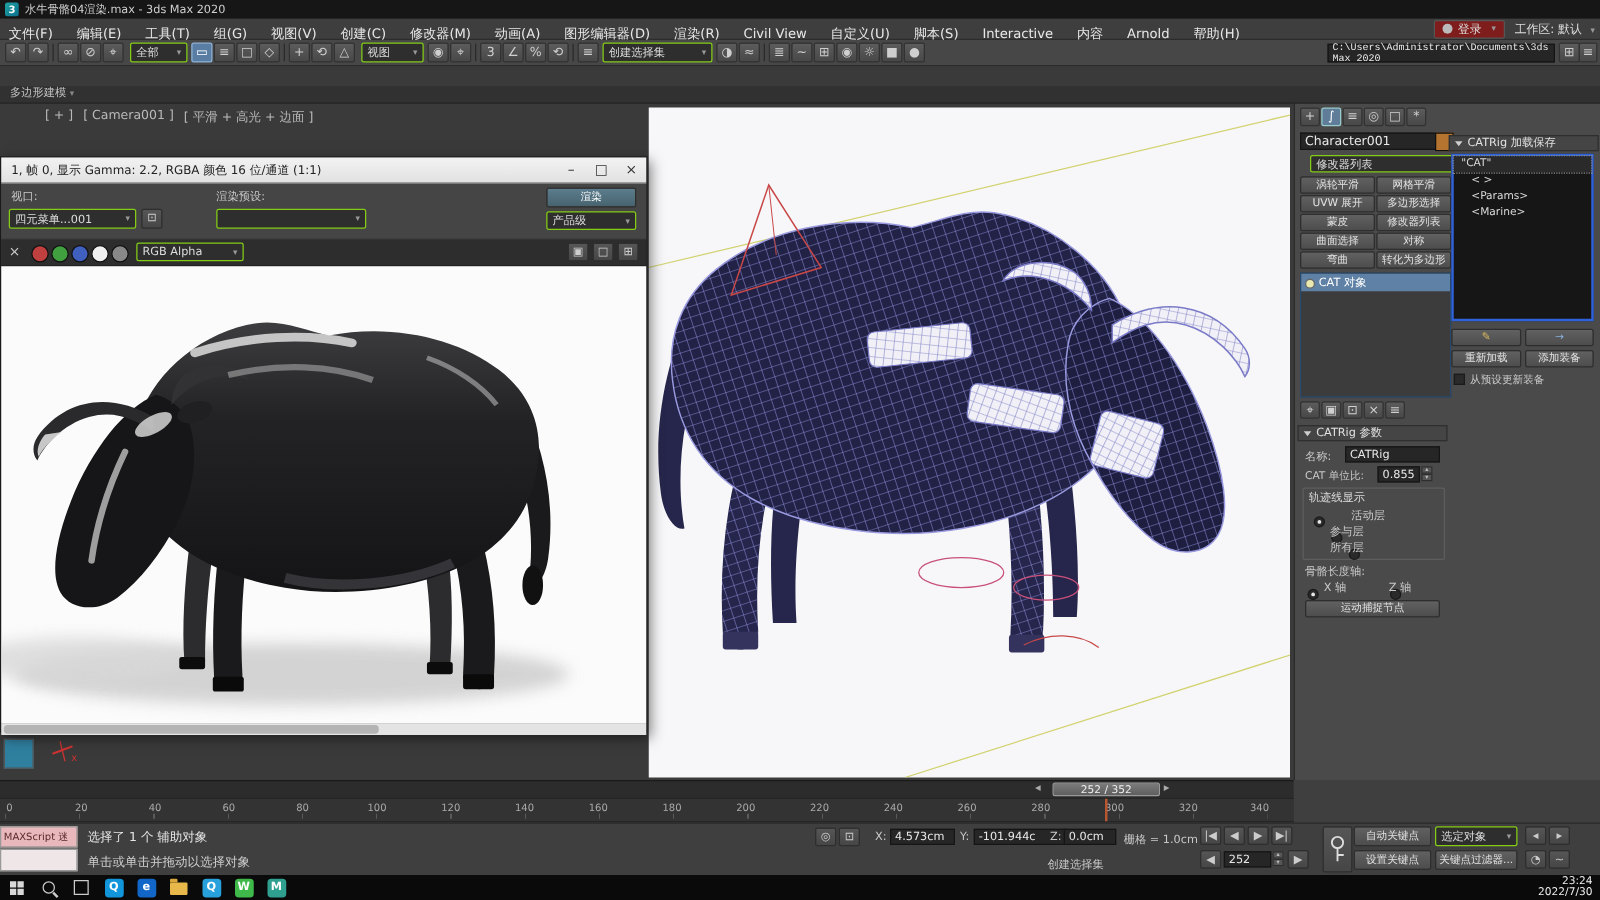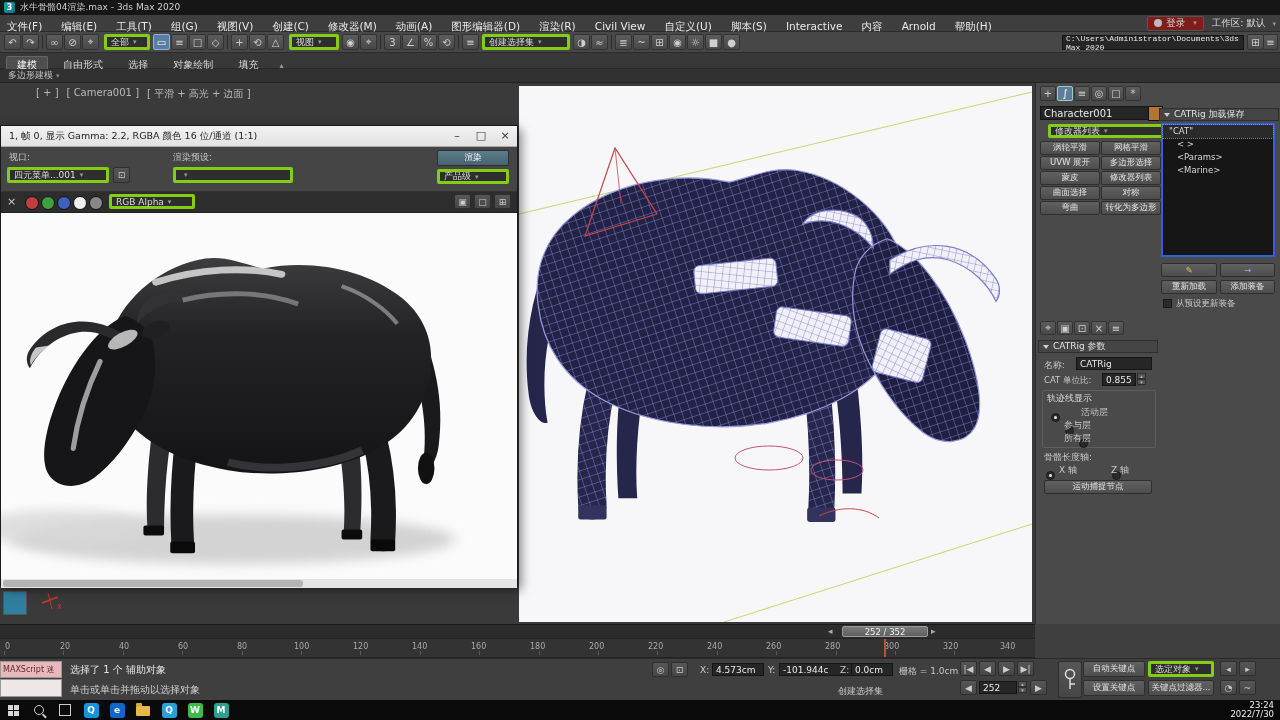--- a/index.html
+++ b/index.html
@@ -10,21 +10,21 @@
   .appico{width:11px;height:11px;background:linear-gradient(135deg,#1fa3a3,#0c6f8f);border-radius:2px;color:#fff;font-size:8px;display:flex;align-items:center;justify-content:center;font-weight:bold}
   .menubar{left:0;top:15px;width:1280px;height:17px;background:#3e3e3e;border-bottom:1px solid #2c2c2c;box-sizing:border-box;white-space:nowrap}
   .menu-item{padding:0 7px;font-size:10.5px;color:#e8e8e8;line-height:16px;display:inline-block}
   .menu-right{position:absolute;right:4px;top:0;height:16px;display:flex;align-items:center;gap:8px}
   .signin{background:#7f1d1d;border:1px solid #555;height:13px;display:flex;align-items:center;gap:4px;padding:0 6px;color:#ddd;font-size:9.5px;border-radius:2px}
   .userico{width:8px;height:8px;border-radius:50%;background:#bbb;position:relative}
   .main-toolbar{left:0;top:32px;width:1280px;height:21px;background:#474747;border-bottom:1px solid #2c2c2c;box-sizing:border-box}
   .tb-ico{position:absolute;top:2px;width:17px;height:16px;background:linear-gradient(#5c5c5c,#484848);border:1px solid #323232;border-radius:2px;color:#cfcfcf;font-size:10px;display:flex;align-items:center;justify-content:center;box-sizing:border-box}
   .tb-ico.active{background:#5a7ea3;border-color:#8fb3d8;color:#fff}
   .tb-sep{position:absolute;top:3px;width:1px;height:14px;background:#2a2a2a}
-  .dd{position:absolute;background:#2e2e2e;border:3px solid #84cc16;color:#ddd;font-size:9px;display:flex;align-items:center;padding:0 4px;border-radius:2px;box-sizing:border-box}
+  .dd{position:absolute;background:#2e2e2e;border:1px solid #84cc16;color:#ddd;font-size:9px;display:flex;align-items:center;justify-content:space-between;padding:0 4px;border-radius:2px;box-sizing:border-box}
   .arr{color:#999;font-size:7px;margin-left:4px}
   .field{position:absolute;background:#262626;border:1px solid #151515;color:#e8e8e8;font-size:9px;display:flex;align-items:center;padding:0 3px;box-sizing:border-box}
   .lbl{position:absolute;color:#c8c8c8;font-size:9px;white-space:nowrap}
   .btn{position:absolute;background:linear-gradient(#616161,#4d4d4d);border:1px solid #2e2e2e;border-radius:2px;color:#e2e2e2;font-size:8.5px;display:flex;align-items:center;justify-content:center;box-sizing:border-box;white-space:nowrap;overflow:hidden}
   .ribtabs{left:0;top:53px;width:1280px;height:16px;background:#383838;border-bottom:1px solid #2a2a2a;box-sizing:border-box;white-space:nowrap;padding-left:6px}
   .rtab{display:inline-block;padding:0 10px;font-size:10px;color:#d8d8d8;line-height:15px}
   .rtab.active{background:#4f4f4f;border:1px solid #666;border-bottom:none;color:#fff;border-radius:2px 2px 0 0}
   .ribpanel{left:0;top:69px;width:1280px;height:14px;background:#313131;border-bottom:1px solid #222;box-sizing:border-box;color:#c4c4c4;font-size:9px;line-height:13px;padding-left:8px}
   .viewport{left:0;top:83px;width:1035px;height:541px;background:#3a3a3a;overflow:hidden}
   .vp-white{position:absolute;left:519px;top:3px;width:513px;height:536px;background:#f7f7f9}
@@ -160,28 +160,20 @@
     <span class="tb-ico" style="left:651px">⊞</span>
     <span class="tb-ico" style="left:669px">◉</span>
     <span class="tb-ico" style="left:687px">☼</span>
     <span class="tb-ico" style="left:705px">■</span>
     <span class="tb-ico" style="left:723px">●</span>
     <span class="field" style="left:1062px;top:3px;width:182px;height:15px;font-family:'Liberation Mono',monospace;font-size:8px">C:\Users\Administrator\Documents\3ds Max 2020 </span>
     <span class="tb-ico" style="left:1247px">⊞</span>
     <span class="tb-ico" style="left:1263px;width:15px">≡</span>
   </div>
 
-  <div class="abs ribtabs">
-    <span class="rtab active">建模</span>
-    <span class="rtab">自由形式</span>
-    <span class="rtab">选择</span>
-    <span class="rtab">对象绘制</span>
-    <span class="rtab">填充</span>
-    <span style="color:#999;font-size:8px;margin-left:6px">▴</span>
-  </div>
   <div class="abs ribpanel">
     <span>多边形建模</span>
     <span style="color:#888;font-size:7px"> ▾</span>
   </div>
 
   <div class="abs viewport">
     <div class="vp-white"></div>
     <svg class="abs" style="left:519px;top:3px" width="513" height="536" viewBox="0 0 513 536">
       <defs>
         <pattern id="wp" width="7" height="7" patternUnits="userSpaceOnUse" patternTransform="rotate(18)">
@@ -255,20 +247,26 @@
       <span class="btn mbtn">UVW 展开</span>
       <span class="btn mbtn">多边形选择</span>
       <span class="btn mbtn">蒙皮</span>
       <span class="btn mbtn">修改器列表</span>
       <span class="btn mbtn">曲面选择</span>
       <span class="btn mbtn">对称</span>
       <span class="btn mbtn">弯曲</span>
       <span class="btn mbtn">转化为多边形</span>
     </div>
 
+    <div class="stack">
+      <div class="stackrow">
+        <span class="bulb"></span>
+        <span>CAT 对象</span>
+      </div>
+    </div>
 
     <span class="cp-ico" style="left:4px;top:238px;height:14px">⌖</span>
     <span class="cp-ico" style="left:21px;top:238px;height:14px">▣</span>
     <span class="cp-ico" style="left:38px;top:238px;height:14px">⊡</span>
     <span class="cp-ico" style="left:55px;top:238px;height:14px">×</span>
     <span class="cp-ico" style="left:72px;top:238px;height:14px">≡</span>
 
     
     <div class="roll-h" style="left:2px;top:257px;width:120px;height:13px">
       <span class="tri"></span>

